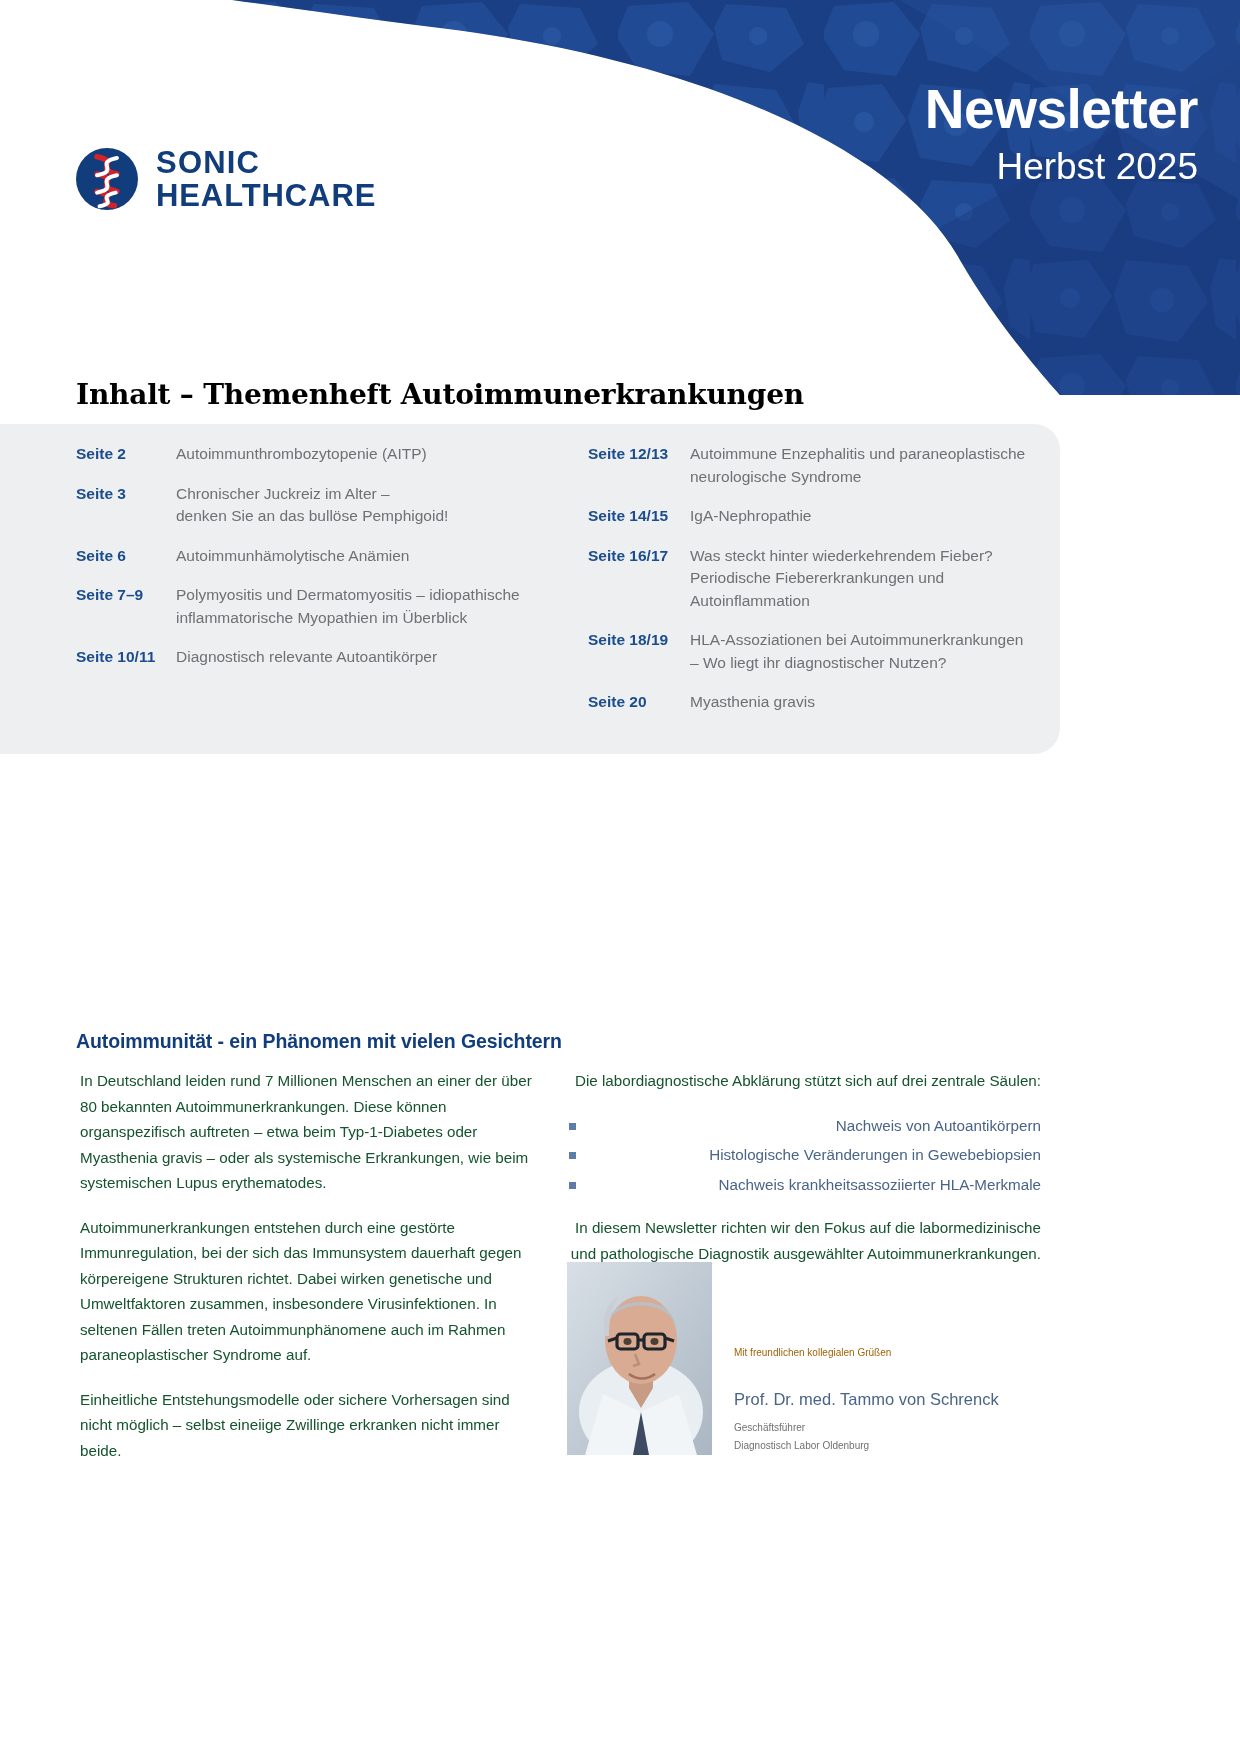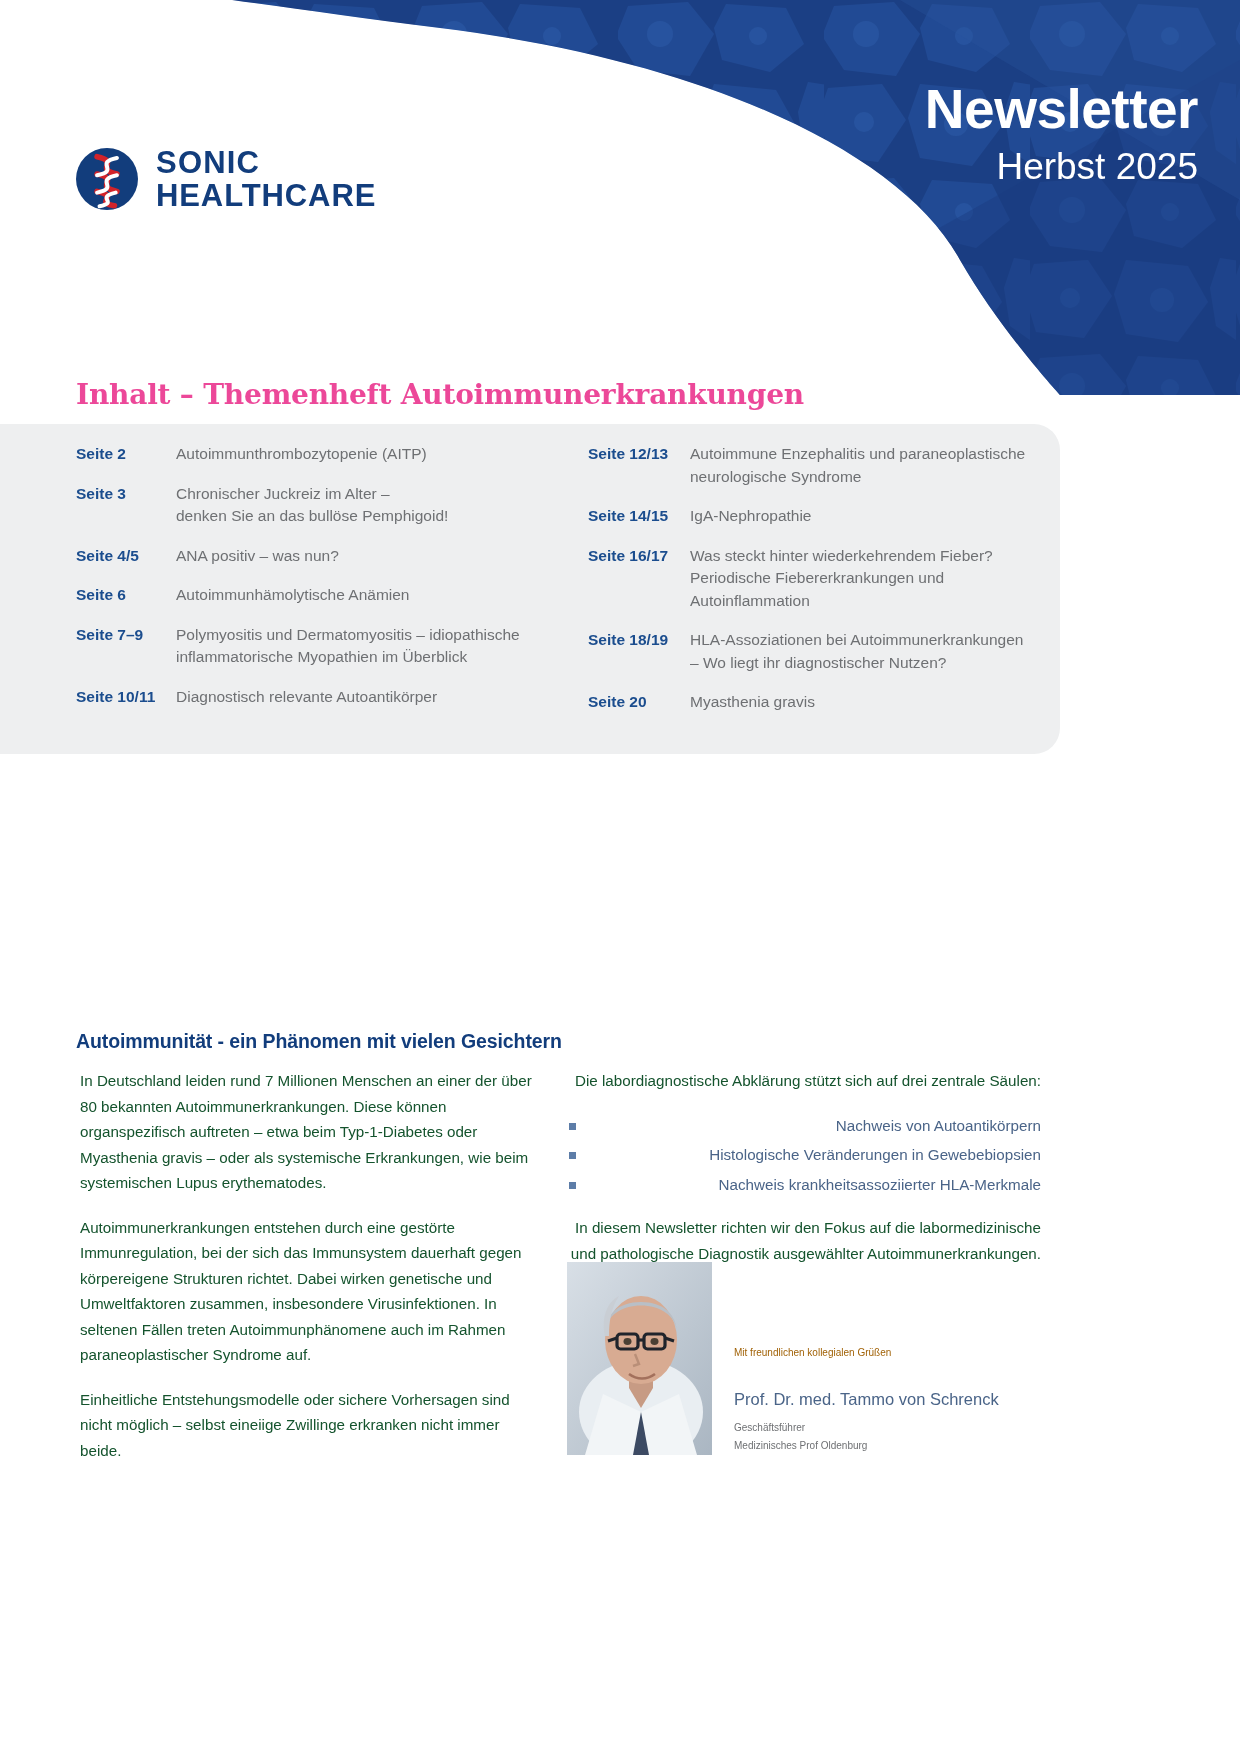--- a/index.html
+++ b/index.html
@@ -42,21 +42,21 @@
   .logo-text{
     margin-left:18px;color:#123d7c;
     font-size:31px;line-height:33px;font-weight:600;letter-spacing:1.2px;
   }
   .logo-text div:last-child{letter-spacing:0.9px;}
 
   
   .toc-heading{
     position:absolute;top:378px;left:76px;
     font-family:"DejaVu Serif",serif;
-    font-size:28px;font-weight:bold;color:#ec4899;
+    font-size:28px;font-weight:bold;color:#000000;
     letter-spacing:-0.2px;white-space:nowrap;
   }
   .toc-panel{
     position:absolute;top:424px;left:0;width:1060px;height:330px;
     background:#eeeff0;
     border-top-right-radius:26px;border-bottom-right-radius:26px;
   }
   .toc-cols{
     position:absolute;top:443px;left:0;width:1100px;
     display:flex;
@@ -201,24 +201,20 @@
     <div class="toc-col left">
         <div class="toc-row">
           <div class="toc-page">Seite 2</div>
           <div class="toc-desc">Autoimmunthrombozytopenie (AITP)</div>
         </div>
         <div class="toc-row">
           <div class="toc-page">Seite 3</div>
           <div class="toc-desc">Chronischer Juckreiz im Alter –<br>denken Sie an das bullöse Pemphigoid!</div>
         </div>
         <div class="toc-row">
-          <div class="toc-page">Seite 4/5</div>
-          <div class="toc-desc">ANA positiv – was nun?</div>
-        </div>
-        <div class="toc-row">
           <div class="toc-page">Seite 6</div>
           <div class="toc-desc">Autoimmunhämolytische Anämien</div>
         </div>
         <div class="toc-row">
           <div class="toc-page">Seite 7–9</div>
           <div class="toc-desc">Polymyositis und Dermatomyositis – idiopathische<br>inflammatorische Myopathien im Überblick</div>
         </div>
         <div class="toc-row">
           <div class="toc-page">Seite 10/11</div>
           <div class="toc-desc">Diagnostisch relevante Autoantikörper</div>
@@ -294,17 +290,17 @@
         <ellipse cx="60.5" cy="79.5" rx="4" ry="3.4" fill="#4a4034"></ellipse>
         <ellipse cx="87.5" cy="79.5" rx="4" ry="3.4" fill="#4a4034"></ellipse>
         <path d="M 68 92 L 72 102 L 66 104" fill="none" stroke="#b98f78" stroke-width="2.4"></path>
         <path d="M 62 112 C 70 118 80 118 88 112" fill="none" stroke="#a3705c" stroke-width="2.6"></path>
       </svg>
     </div>
     <div class="sig-text">
       <p class="sig-greet">Mit freundlichen kollegialen Grüßen</p>
       <p class="sig-name">Prof. Dr. med. Tammo von Schrenck</p>
       <p class="sig-role">Geschäftsführer</p>
-      <p class="sig-role">Medizinisches Prof Oldenburg</p>
+      <p class="sig-role">Diagnostisch Labor Oldenburg</p>
     </div>
   </div>
 
 </div>
 
 </body></html>

